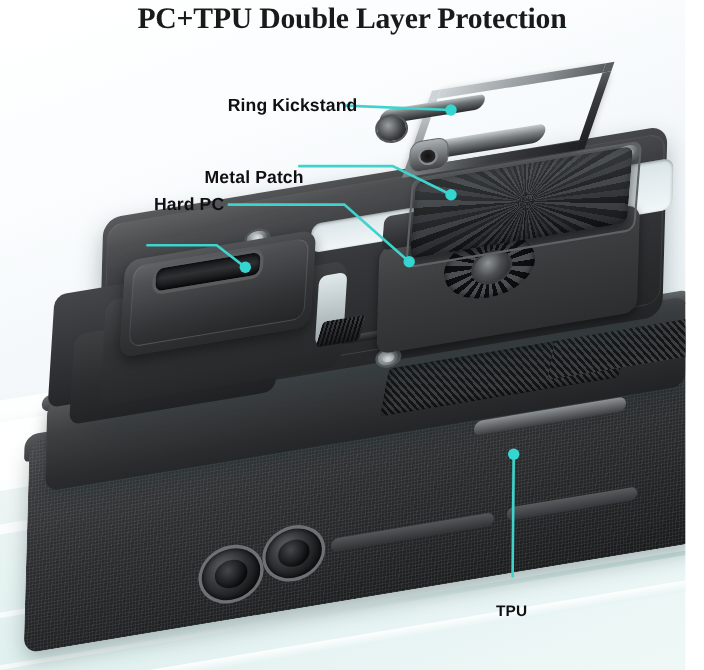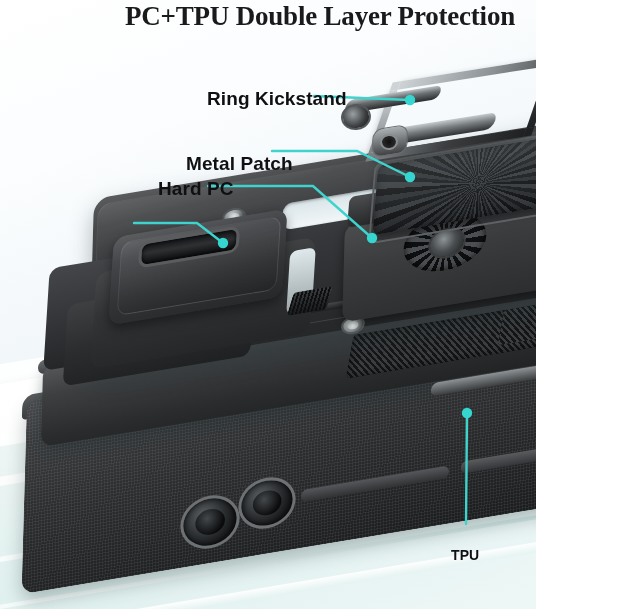--- a/index.html
+++ b/index.html
@@ -4,21 +4,21 @@
 <title>PC+TPU Double Layer Protection</title>
 <style>
   html,body{margin:0;padding:0;}
   body{
     width:640px;height:609px;
     font-family:"Liberation Sans", sans-serif;
     background:#ffffff;
     overflow:hidden;
   }
   #stage{
-    position:relative;width:536px;height:609px;overflow:hidden;
+    position:relative;width:623px;height:609px;overflow:hidden;
     background:linear-gradient(160deg,#ffffff 0%,#fbfdfe 22%,#f1f6f9 48%,#e9f1f4 66%,#eef4f5 80%,#f6fafa 100%);
   }
 
   
   .bg-layer{position:absolute;pointer-events:none;}
 
   #glass-top{
     left:-40px;top:330px;width:740px;height:150px;
     background:linear-gradient(172deg,#ffffff 0%,#fdfefe 40%,#f3f8f8 100%);
     transform:rotate(-9.5deg);
@@ -343,28 +343,28 @@
     background:radial-gradient(circle,#111,#333);
     border:2px solid #888e90;
   }
 
   
   #callouts{position:absolute;left:0;top:0;width:640px;height:609px;}
   .callout-label{
     position:absolute;
     font-family:"Liberation Sans", sans-serif;
     font-weight:bold;
-    font-size:19px;
+    font-size:16px;
     color:#101012;
     white-space:nowrap;
     letter-spacing:.1px;
   }
   #label-ring-kickstand{left:207px;top:88px;}
   #label-metal-patch{left:186px;top:143px;margin-top:10px;}
-  #label-hard-pc{left:158px;top:178px;}
+  #label-hard-pc{left:140px;top:178px;}
   #label-slide-camera-cover{left:8px;top:215px;}
   #label-tpu{left:451px;top:529px;font-size:14px;margin-top:18px;}
 
   #title{
     position:absolute;left:0;top:1px;width:640px;
     text-align:center;
     font-family:"Liberation Serif", serif;
     font-weight:bold;
     font-size:27px;
     color:#1a1a1c;

